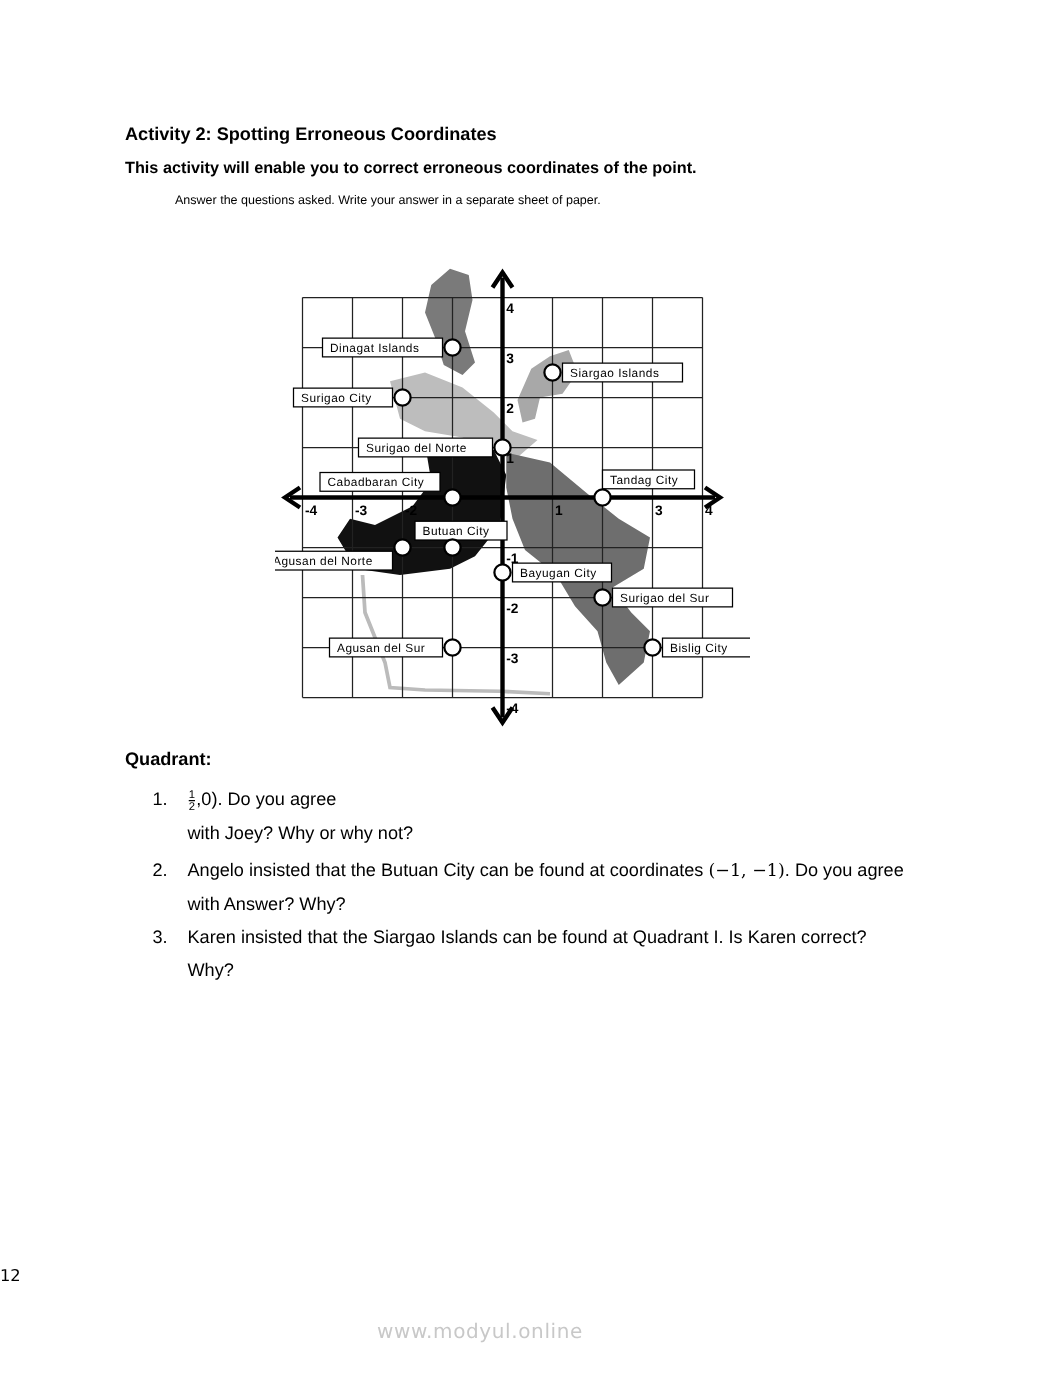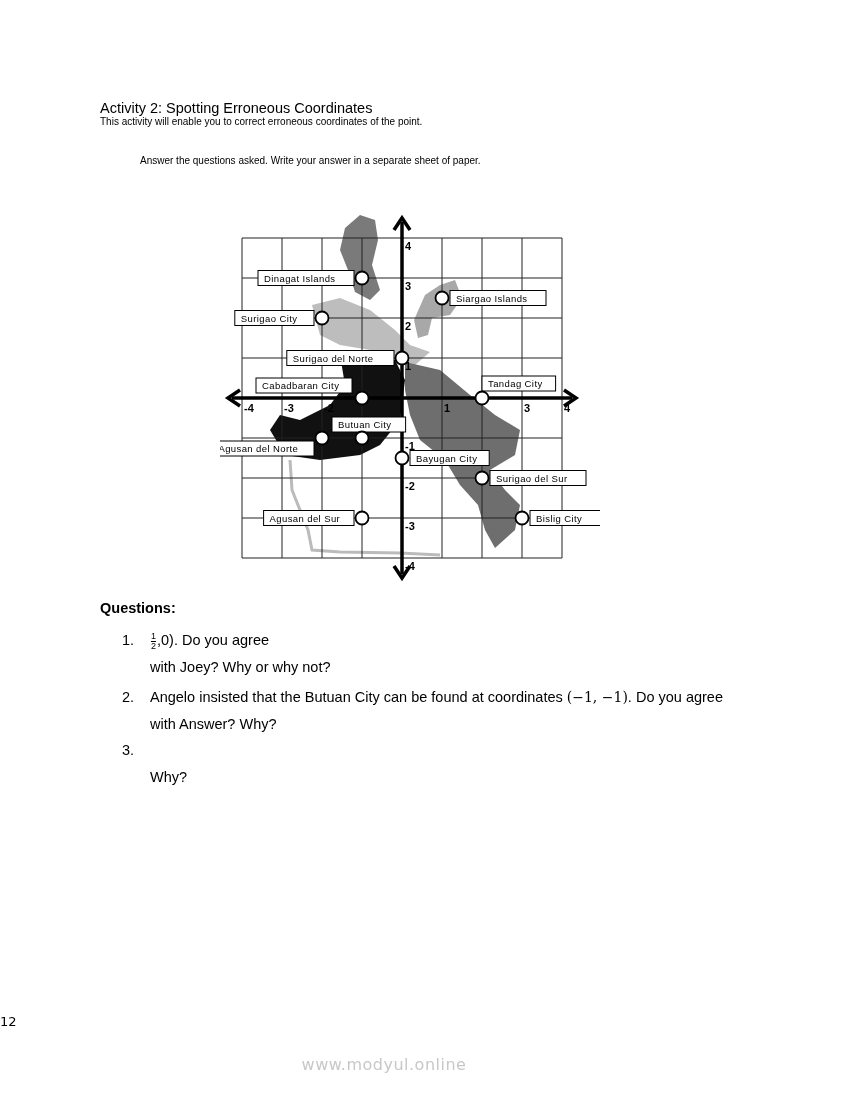--- a/index.html
+++ b/index.html
@@ -1,20 +1,20 @@
 <!DOCTYPE html>
 <html><head>
 <meta charset="utf-8">
 <style>
   html, body { margin:0; padding:0; background:#ffffff; }
   body { width:850px; height:1100px; position:relative; overflow:hidden;
          font-family:"Liberation Sans", sans-serif; color:#000; }
   .abs { position:absolute; }
-  .h-title { left:100px; top:100px; font-size:14.5px; font-weight:normal; }
-  .intro { left:100px; top:116px; font-size:10px; }
+  .h-title { left:100px; top:100px; font-size:14.5px; font-weight:bold; }
+  .intro { left:100px; top:126px; font-size:13px;font-weight:bold; }
   .instr { left:140px; top:155px; font-size:10px; }
   #map { left:220px; top:210px; }
   .q-head { left:100px; top:600px; font-size:14.5px; font-weight:bold; }
   .q { position:absolute; left:122px; font-size:14.5px; line-height:27px; width:640px; }
   .q .num { position:absolute; left:0; }
   .q .txt { position:absolute; left:28px; width:610px; }
   .math { font-family:"DejaVu Serif", serif; font-size:14px; }
   .frac { display:inline-block; vertical-align:middle; text-align:center; font-size:9px; line-height:9px; margin:0 1px; }
   .frac span { display:block; }
   .frac .n { border-bottom:1px solid #000; }
@@ -147,40 +147,40 @@
         <circle cx="362" cy="518" r="6.5" fill="#fff" stroke="#000" stroke-width="1.8"></circle>
       </g>
       <g>
         <rect x="530" y="510.5" width="73.6" height="15" fill="#fff" stroke="#000" stroke-width="1"></rect>
         <text x="536" y="521.5" font-size="9.5" letter-spacing="0.4">Bislig City</text>
         <circle cx="522" cy="518" r="6.5" fill="#fff" stroke="#000" stroke-width="1.8"></circle>
       </g>
     </g>
 </svg>
 
-<div class="abs q-head">Questions:</div>
+<div class="abs q-head">Quadrant:</div>
 
 <div class="q" style="top:627px;">
   <span class="num">1.</span>
   <span class="txt">
     <span class="frac"><span class="n">1</span><span class="d">2</span></span><span>,0). Do you agree</span><br>
     <span>with Joey? Why or why not?</span>
   </span>
 </div>
 
 <div class="q" style="top:684px;">
   <span class="num">2.</span>
   <span class="txt">
     <span>Angelo insisted that the Butuan City can be found at coordinates </span><span class="math">(−1, −1)</span><span>. Do you agree</span><br>
     <span>with Answer? Why?</span>
   </span>
 </div>
 
 <div class="q" style="top:737px;">
   <span class="num">3.</span>
   <span class="txt">
-    <br>
+    <span>Karen insisted that the Siargao Islands can be found at Quadrant I. Is Karen correct?</span><br>
     <span>Why?</span>
   </span>
 </div>
 
 <div class="abs page-num">12</div>
 <div class="abs watermark">www.modyul.online</div>
 
 </body></html>

